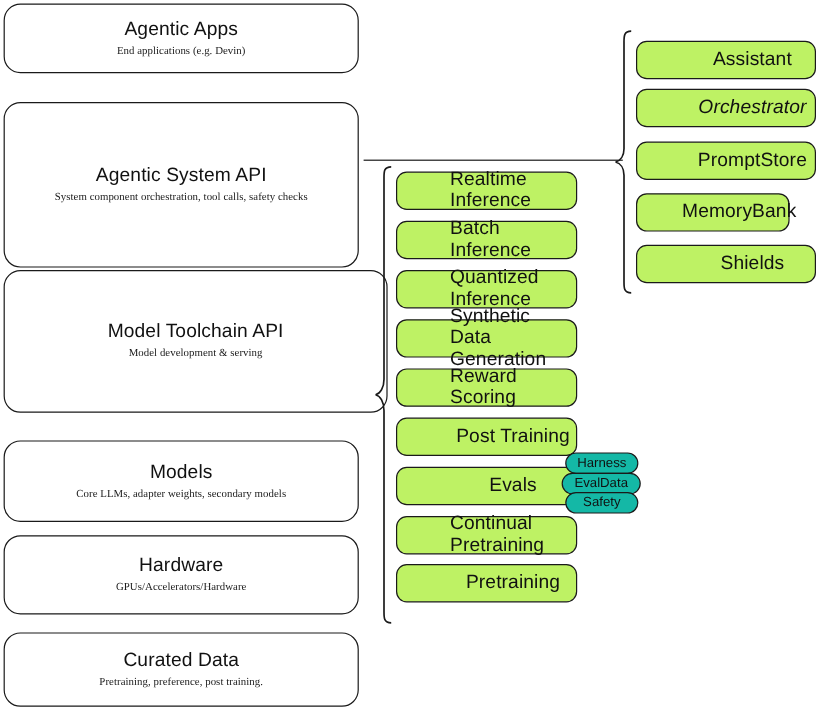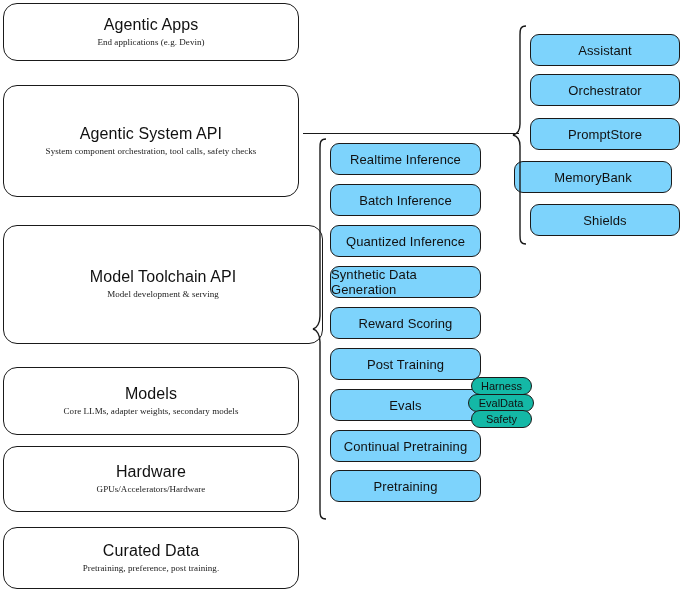--- a/index.html
+++ b/index.html
@@ -44,27 +44,28 @@
     letter-spacing: 0.05px;
     font-family: Liberation Serif, serif;
   }
 
   
   .node-box {
     position: absolute;
     box-sizing: border-box;
     border: 1.4px solid #1a1a1a;
     border-radius: 9px;
-    background: #7dd3fc;
+    background: #bef264;
     display: flex;
     align-items: center;
     justify-content: center;
-    font-size: 13px;
+    font-size: 16px;
     color: #111111;
     letter-spacing: 0.1px;
+    padding-left: 44px;
   }
 
   
   .tag-pill {
     position: absolute;
     box-sizing: border-box;
     border: 1.4px solid #1a1a1a;
     border-radius: 999px;
     background: #14b8a6;
     display: flex;
@@ -97,21 +98,21 @@
 </head>
 <body>
 
 <div id="canvas">
 
   <div class="layer-box" style="left:3px; top:3px; width:296px; height:58px;">
     <div class="layer-title">Agentic Apps</div>
     <div class="layer-sub">End applications (e.g. Devin)</div>
   </div>
 
-  <div class="layer-box" style="left:3px; top:85px; width:296px; height:112px;">
+  <div class="layer-box" style="left:3px; top:85px; width:296px; height:138px;">
     <div class="layer-title">Agentic System API</div>
     <div class="layer-sub">System component orchestration, tool calls, safety checks</div>
   </div>
 
   <div class="layer-box" style="left:3px; top:225px; width:320px; height:119px;">
     <div class="layer-title">Model Toolchain API</div>
     <div class="layer-sub">Model development &amp; serving</div>
   </div>
 
   <div class="layer-box" style="left:3px; top:367px; width:296px; height:68px;">
@@ -158,21 +159,21 @@
   <div class="node-box" style="left:330px; top:470px; width:151px; height:32px;">Pretraining</div>
 
   <div class="tag-pill" style="left:471px; top:377px; width:61px; height:18px;">Harness</div>
 
   <div class="tag-pill" style="left:468px; top:394px; width:66px; height:18px;">EvalData</div>
 
   <div class="tag-pill" style="left:471px; top:410px; width:61px; height:18px;">Safety</div>
 
   <div class="node-box" style="left:530px; top:34px; width:150px; height:32px;">Assistant</div>
 
-  <div class="node-box" style="left:530px; top:74px; width:150px; height:32px;">Orchestrator</div>
+  <div class="node-box" style="left:530px; top:74px; width:150px; height:32px;font-style:italic;">Orchestrator</div>
 
   <div class="node-box" style="left:530px; top:118px; width:150px; height:32px;">PromptStore</div>
 
-  <div class="node-box" style="left:514px; top:161px; width:158px; height:32px;">MemoryBank</div>
+  <div class="node-box" style="left:530px; top:161px; width:128px; height:32px;">MemoryBank</div>
 
   <div class="node-box" style="left:530px; top:204px; width:150px; height:32px;">Shields</div>
 
 </div>
 
 </body></html>

